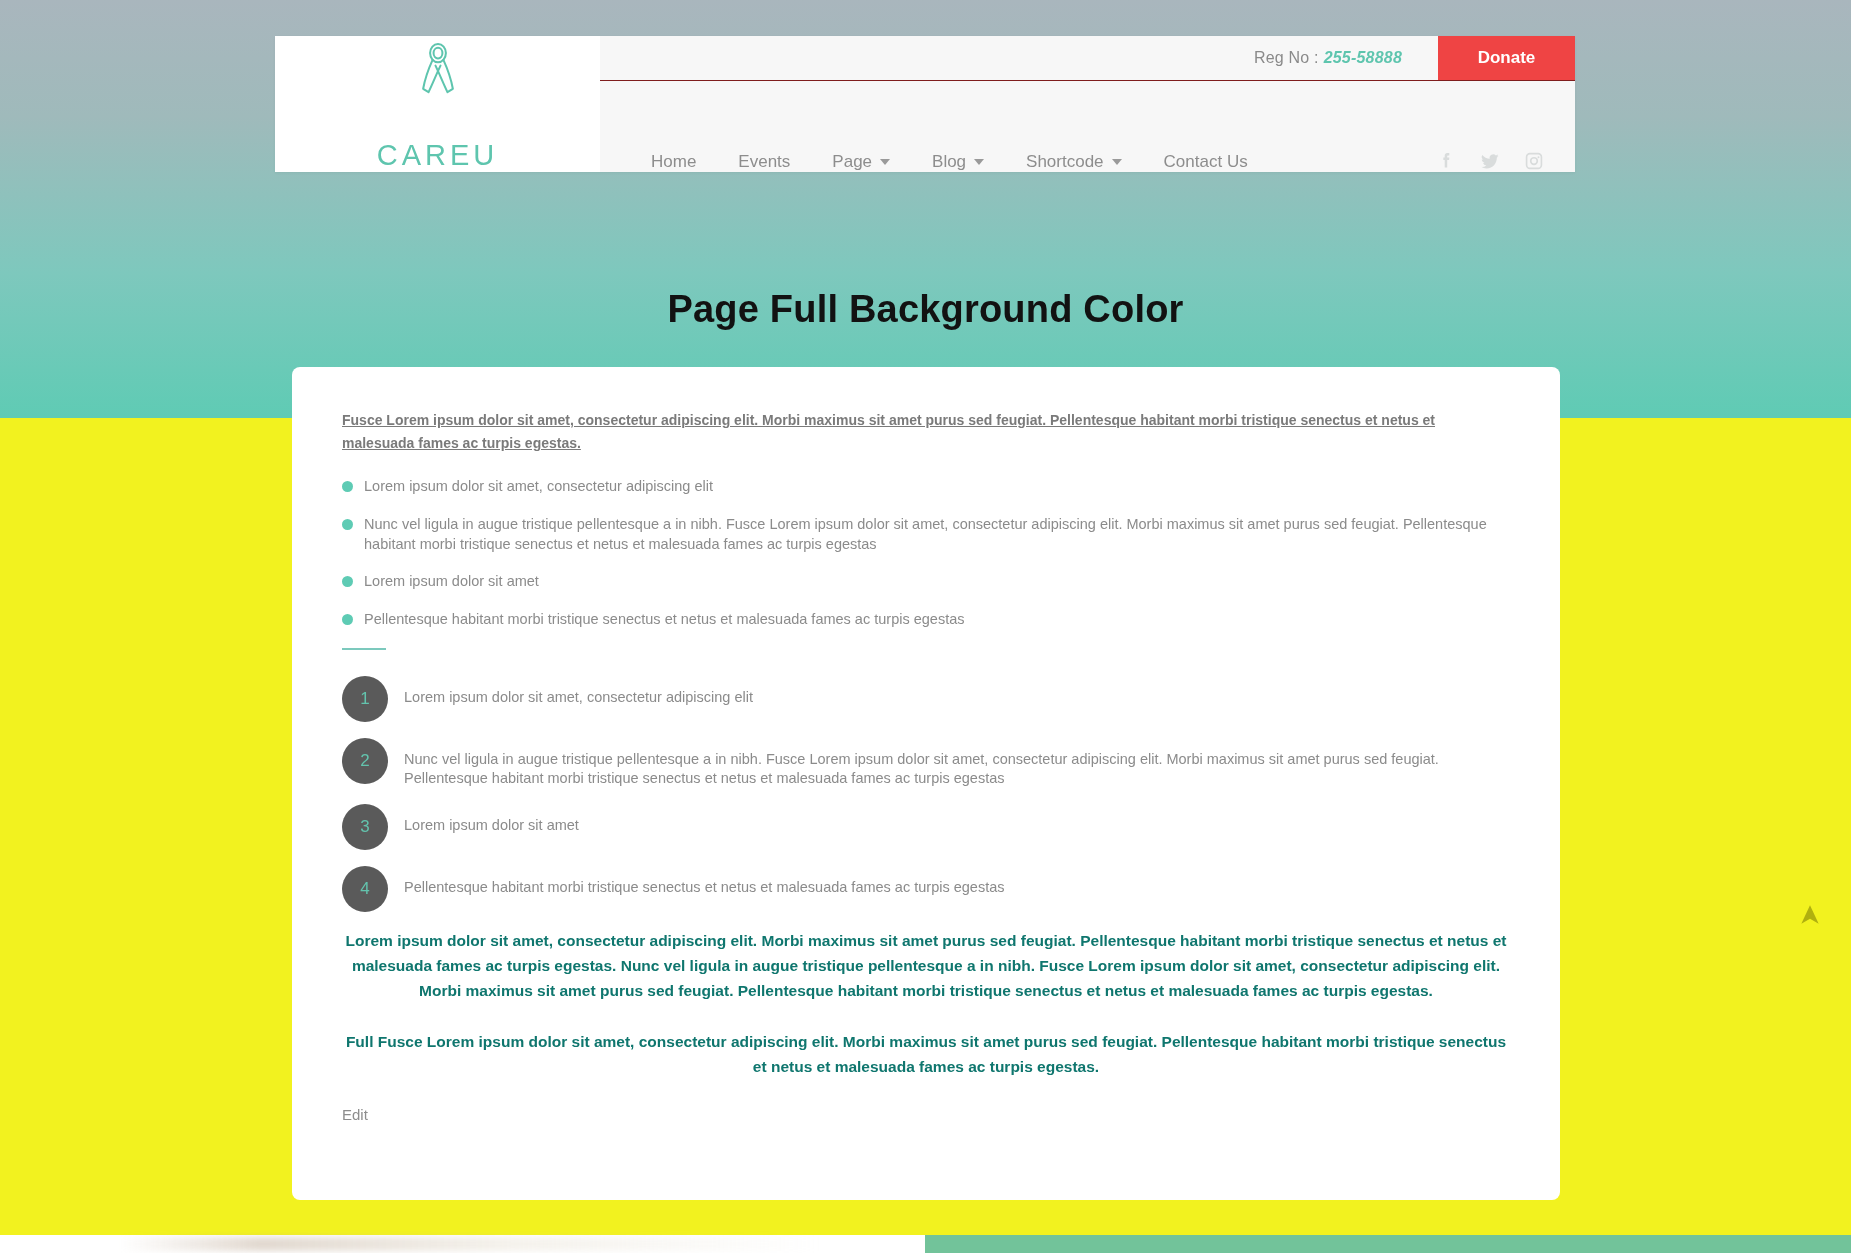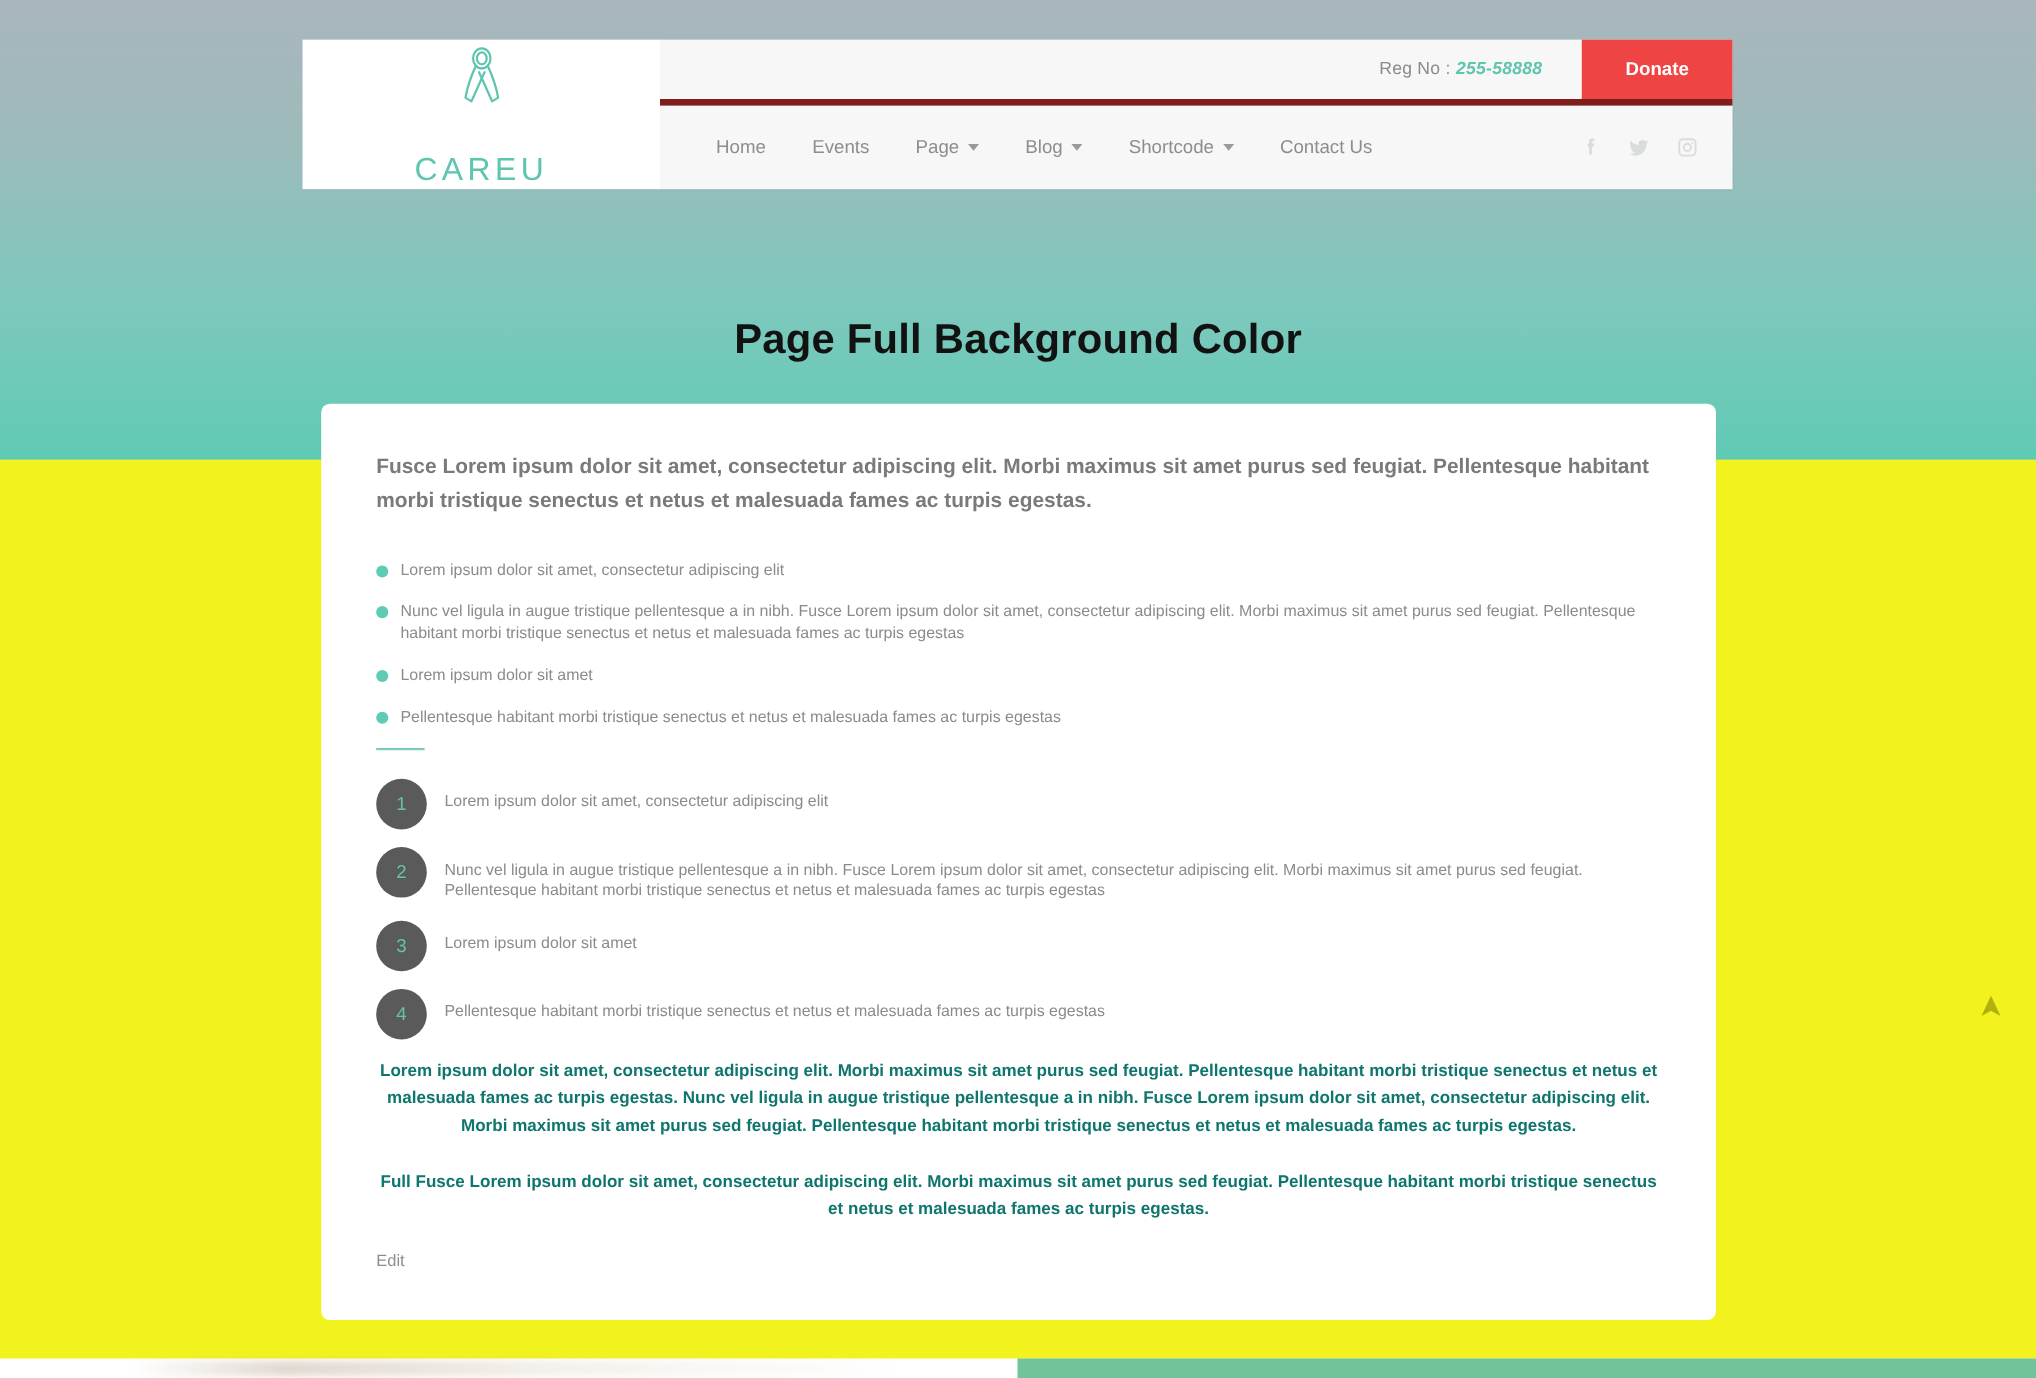--- a/index.html
+++ b/index.html
@@ -86,25 +86,25 @@
 
   .header-right {
     flex: 1;
     background: #f7f7f7;
     display: flex;
     flex-direction: column;
     position: relative;
   }
 
   .topbar {
-    height: 60px;
+    height: 45px;
     display: flex;
     align-items: stretch;
     justify-content: flex-end;
-    border-bottom: 6px solid #7f1d1d;
+    border-bottom: 1px solid #7f1d1d;
   }
   .reg {
     display: flex;
     align-items: center;
     padding-right: 36px;
     font-size: 16px;
     color: #8a8a8a;
     letter-spacing: .2px;
   }
   .reg .reg-value {
@@ -123,21 +123,21 @@
     align-items: center;
     justify-content: center;
     cursor: pointer;
     border: none;
     font-family: inherit;
   }
 
   .navbar {
     flex: 1;
     display: flex;
-    align-items: center;
+    align-items: flex-end;
     padding-left: 30px;
     padding-right: 24px;
     gap: 36px;
   }
   .nav-list {
     display: flex;
     align-items: center;
     list-style: none;
   }
   .nav-item {
@@ -188,25 +188,26 @@
     position: absolute;
     left: 292px; top: 367px;
     width: 1268px;
     height: 833px;
     background: #ffffff;
     border-radius: 8px;
     padding: 42px 50px 0 50px;
   }
 
   .body-para {
-    font-size: 19px;
+    font-size: 14px;
     line-height: 1.65;
     color: #7a7a7a;
     font-weight: bold;
-    margin-bottom: 38px;
+    margin-bottom: 22px;
+    text-decoration: underline;
   }
 
   .bullet-list { list-style: none; }
   .bullet-item {
     position: relative;
     padding-left: 22px;
     margin-bottom: 18px;
     font-size: 14.5px;
     line-height: 1.36;
     color: #8b8b8b;

